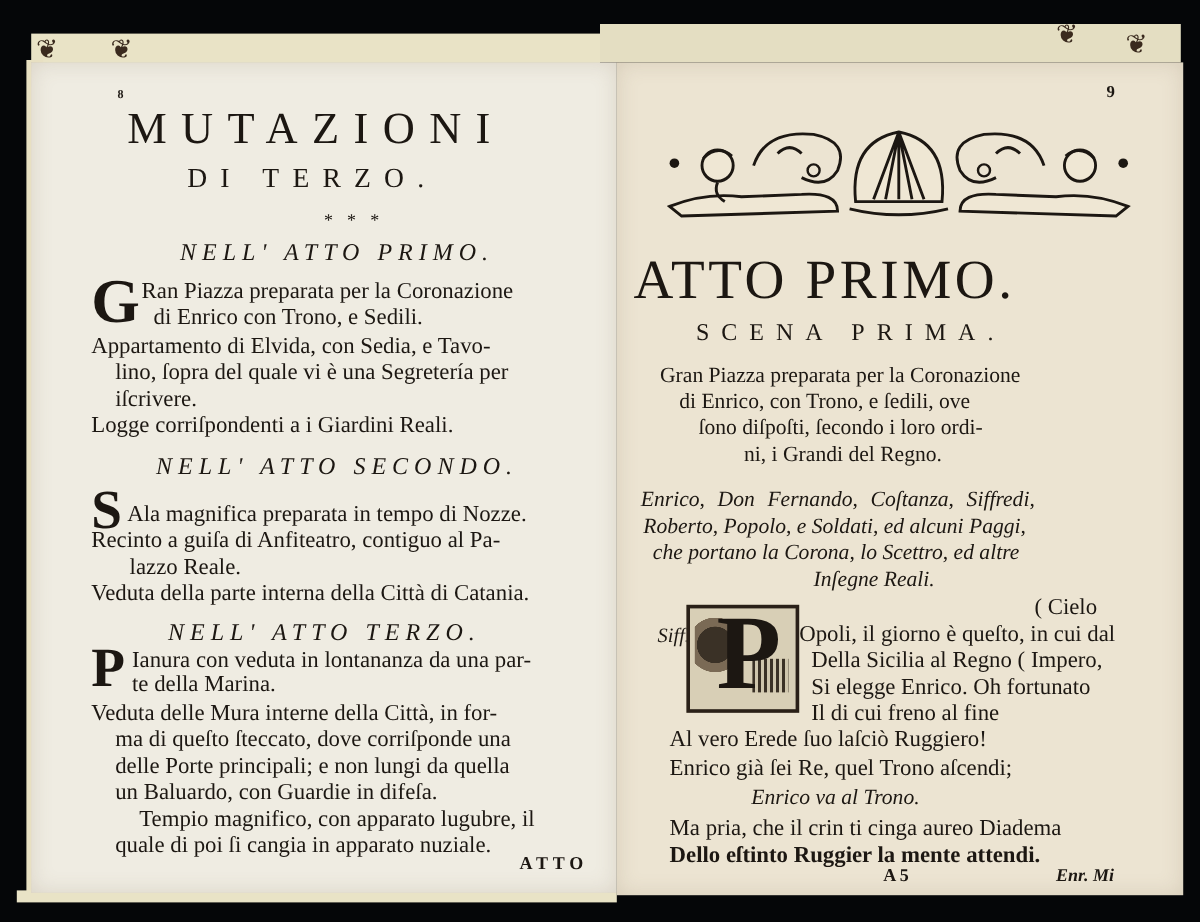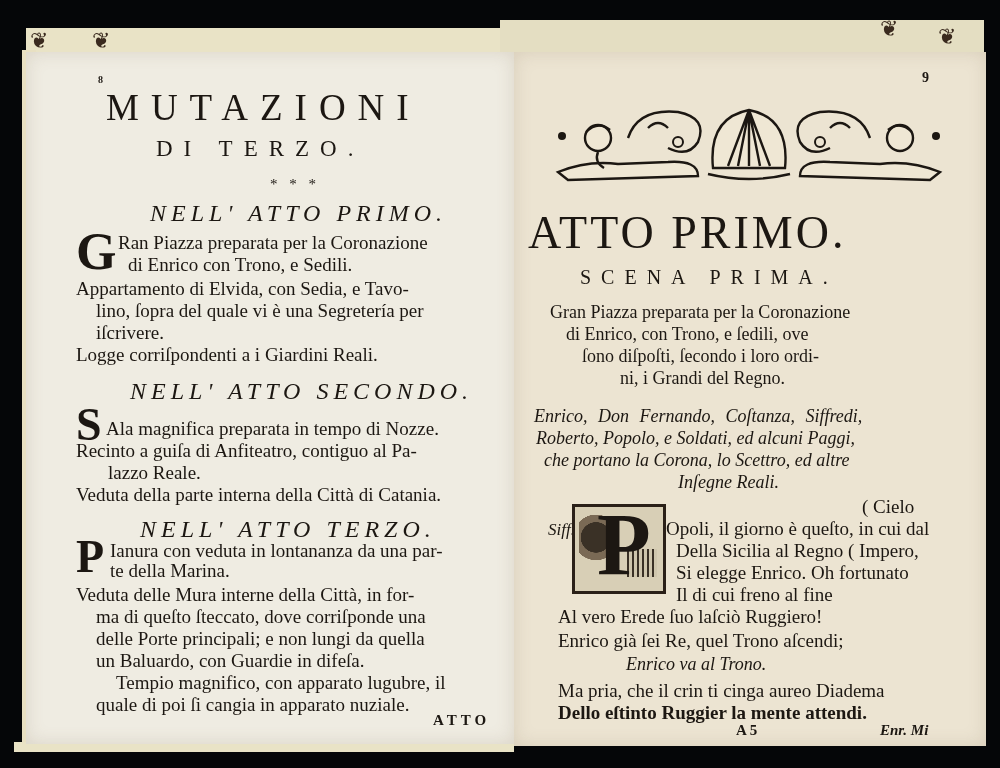--- a/index.html
+++ b/index.html
@@ -26,21 +26,21 @@
   .page-right {
     left:514px; width:472px;
     background:#ece4d2;
     bottom:22px;
   }
   .abs { position:absolute; white-space:nowrap; }
   .pageno { font-size:14px; font-weight:bold; }
   .title-big { font-size:37px; letter-spacing:12px; }
   .title-mid { font-size:23px; letter-spacing:11px; }
   .stars { font-size:15px; letter-spacing:4px; }
-  .act-head { font-style:italic; font-size:24px; letter-spacing:5px;text-align:right; }
+  .act-head { font-style:italic; font-size:20px; letter-spacing:5px;text-align:right; }
   .line { font-size:19px; }
   .dropcap { font-size:52px; line-height:1; font-weight:bold; }
   .catch { font-size:15px; letter-spacing:4px; font-weight:bold; }
   .atto-primo { font-size:46px; letter-spacing:3px; }
   .scena { font-size:20px; letter-spacing:10px; }
   .desc { font-size:18px; text-align:center; }
   .ital { font-style:italic; font-size:18px; }
   .speaker { font-style:italic; font-size:17px;margin-left:12px; }
   .wood-cap {
     position:absolute; left:572px; left:572px; top:504px; width:88px; height:84px;

